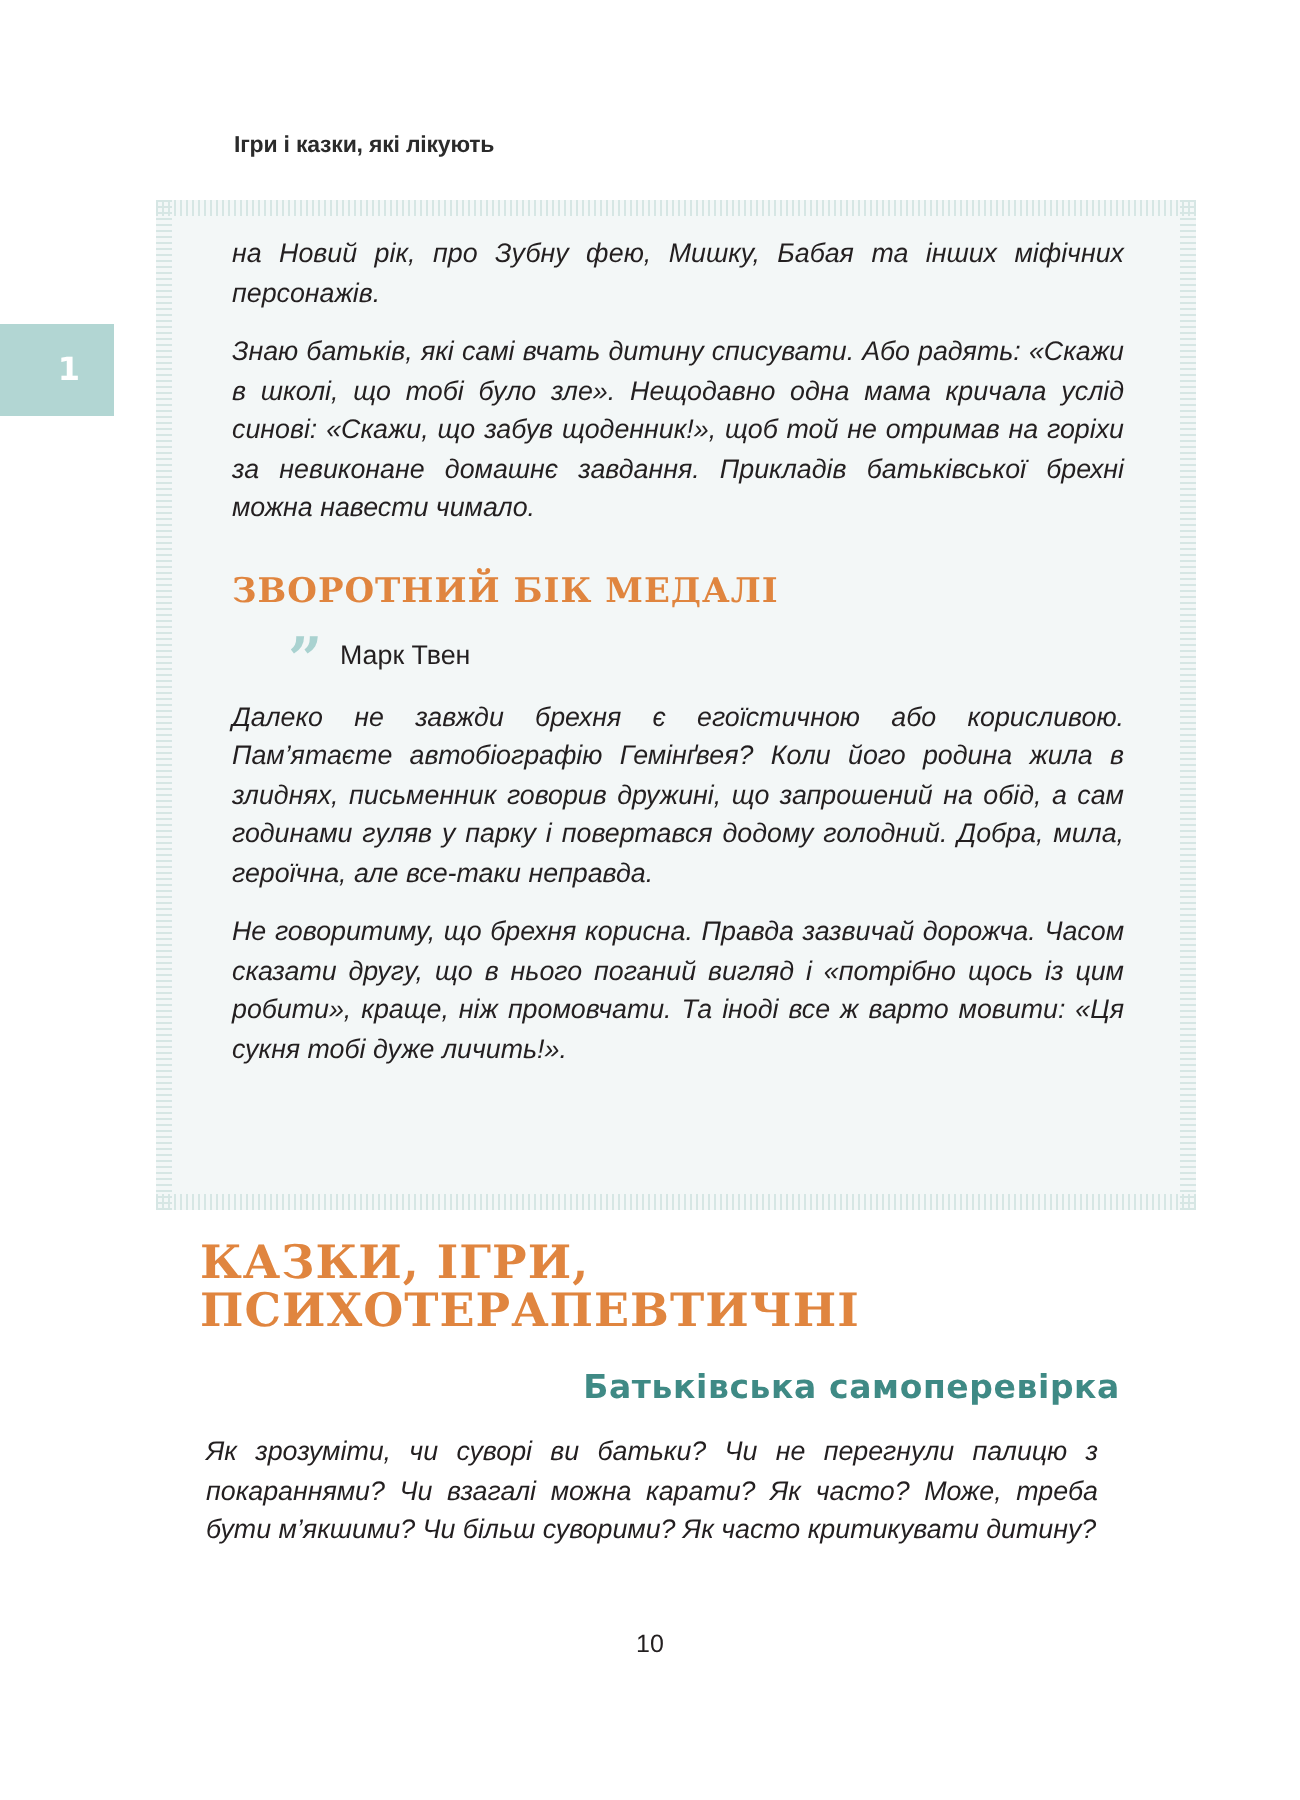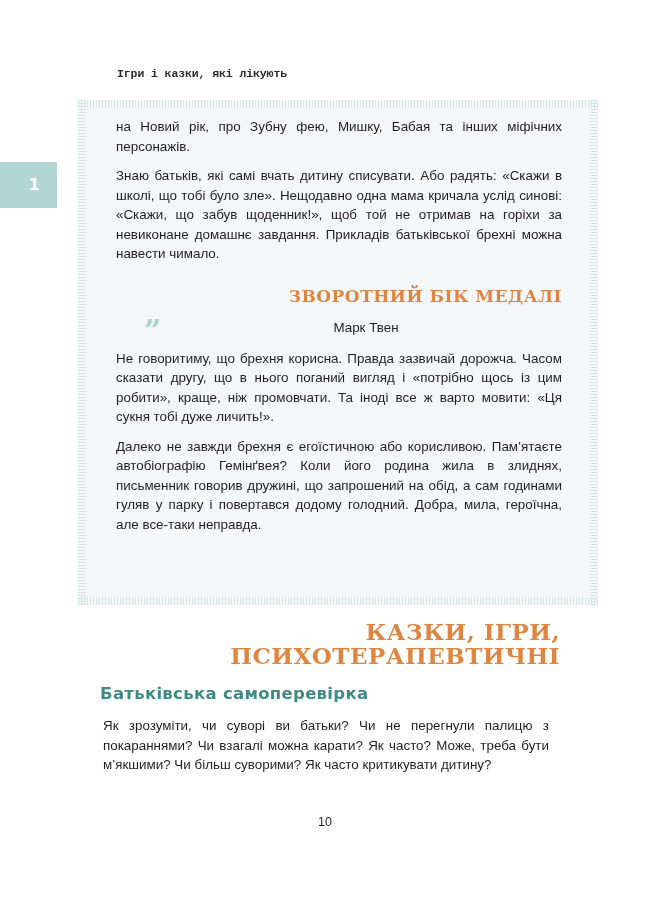--- a/index.html
+++ b/index.html
@@ -3,21 +3,20 @@
   <meta charset="utf-8">
   <style>
     html, body { margin: 0; padding: 0; }
     body {
       width: 650px; height: 900px; background: #ffffff; position: relative; overflow: hidden;
       font-family: "Liberation Sans", sans-serif; color: #231f20;
     }
     .running-head {
       position: absolute; left: 117px; top: 67px; font-size: 11.5px; font-weight: bold; color: #2b2b2b;
       letter-spacing: -0.1px;
-      font-family: Liberation Mono, monospace;
     }
     .chapter-tab {
       position: absolute; left: 0; top: 162px; width: 57px; height: 46px; background: #b2d6d3;
     }
     .chapter-tab span {
       position: absolute; right: 17px; top: 13px; color: #ffffff; font-weight: bold; font-size: 16px;
       font-family: "DejaVu Sans", sans-serif;
     }
     .box {
       position: absolute; left: 78px; top: 100px; width: 520px; height: 505px;
@@ -28,41 +27,41 @@
         repeating-linear-gradient(180deg, #d6e6e4 0 1px, transparent 1px 3px),
         repeating-linear-gradient(180deg, #d6e6e4 0 1px, transparent 1px 3px);
       background-size: 100% 8px, 100% 8px, 8px 100%, 8px 100%;
       background-position: 0 0, 0 100%, 0 0, 100% 0;
       background-repeat: no-repeat;
     }
     .box-inner {
       position: absolute; left: 38px; top: 17px; width: 446px;
     }
     p.body {
-      margin: 0 0 10px 0; font-size: 13.4px; line-height: 19.5px; text-align: justify; color: #231f20;
+      margin: 0 0 10px 0; font-size: 13.4px; line-height: 19.5px; text-align: justify; color: #231f20; font-style: italic;
     }
     .deco-title {
       font-family: "DejaVu Serif", serif; font-weight: bold; color: #e0853f;
-      text-transform: uppercase; text-align: right; letter-spacing: 0.5px;
+      text-transform: uppercase; text-align: left; letter-spacing: 0.5px;
     }
     .sec1 { font-size: 17px; margin: 22px 0 12px 0; }
     .quote {
       position: relative; margin: 0 0 12px 0; padding-left: 54px;
     }
     .quote-mark {
       position: absolute; left: 28px; top: -2px; font-size: 30px; line-height: 30px; color: #a9d2d0;
       font-family: "DejaVu Serif", serif; font-weight: bold;
     }
     .quote-text { font-style: italic; font-size: 13.4px; line-height: 19.5px; }
-    .quote-author { text-align: center; font-size: 13.4px; line-height: 19px; margin-top: 2px; }
+    .quote-author { text-align: left; font-size: 13.4px; line-height: 19px; margin-top: 2px; }
     .sec2 {
       position: absolute; left: 100px; top: 620px; width: 460px; font-size: 23px; line-height: 24px;
     }
     .sub {
-      position: absolute; left: 100px; top: 684px; width: 460px; text-align: left;
+      position: absolute; left: 100px; top: 684px; width: 460px; text-align: right;
       font-family: "DejaVu Sans", sans-serif; font-weight: bold; color: #3f8a85; font-size: 16.5px;
       letter-spacing: 0.3px;
     }
     .after {
       position: absolute; left: 103px; top: 716px; width: 446px;
     }
     .page-num {
       position: absolute; left: 0; width: 650px; top: 815px; text-align: center; font-size: 12.5px; color: #231f20;
     }
   </style>
@@ -77,22 +76,22 @@
 
 <div class="box">
   <div class="box-inner">
     <p class="body">на Новий рік, про Зубну фею, Мишку, Бабая та інших міфічних персонажів.</p>
     <p class="body">Знаю батьків, які самі вчать дитину списувати. Або радять: «Скажи в школі, що тобі було зле». Нещодавно одна мама кричала услід синові: «Скажи, що забув щоденник!», щоб той не отримав на горіхи за невиконане домашнє завдання. Прикладів батьківської брехні можна навести чимало.</p>
     <div class="deco-title sec1">Зворотний бік медалі</div>
     <div class="quote">
       <span class="quote-mark">”</span>
       <div class="quote-author">Марк Твен</div>
     </div>
+    <p class="body">Далеко не завжди брехня є егоїстичною або корисливою. Пам’ятаєте автобіографію Гемінґвея? Коли його родина жила в злиднях, письменник говорив дружині, що запрошений на обід, а сам годинами гуляв у парку і повертався додому голодний. Добра, мила, героїчна, але все-таки неправда.</p>
     <p class="body">Не говоритиму, що брехня корисна. Правда зазвичай дорожча. Часом сказати другу, що в нього поганий вигляд і «потрібно щось із цим робити», краще, ніж промовчати. Та іноді все ж варто мовити: «Ця сукня тобі дуже личить!».</p>
-    <p class="body">Далеко не завжди брехня є егоїстичною або корисливою. Пам’ятаєте автобіографію Гемінґвея? Коли його родина жила в злиднях, письменник говорив дружині, що запрошений на обід, а сам годинами гуляв у парку і повертався додому голодний. Добра, мила, героїчна, але все-таки неправда.</p>
   </div>
 </div>
 
 <div class="deco-title sec2">
   <div>Казки, ігри, психотерапевтичні</div>
 </div>
 
 <div class="sub">Батьківська самоперевірка</div>
 
 <div class="after">

